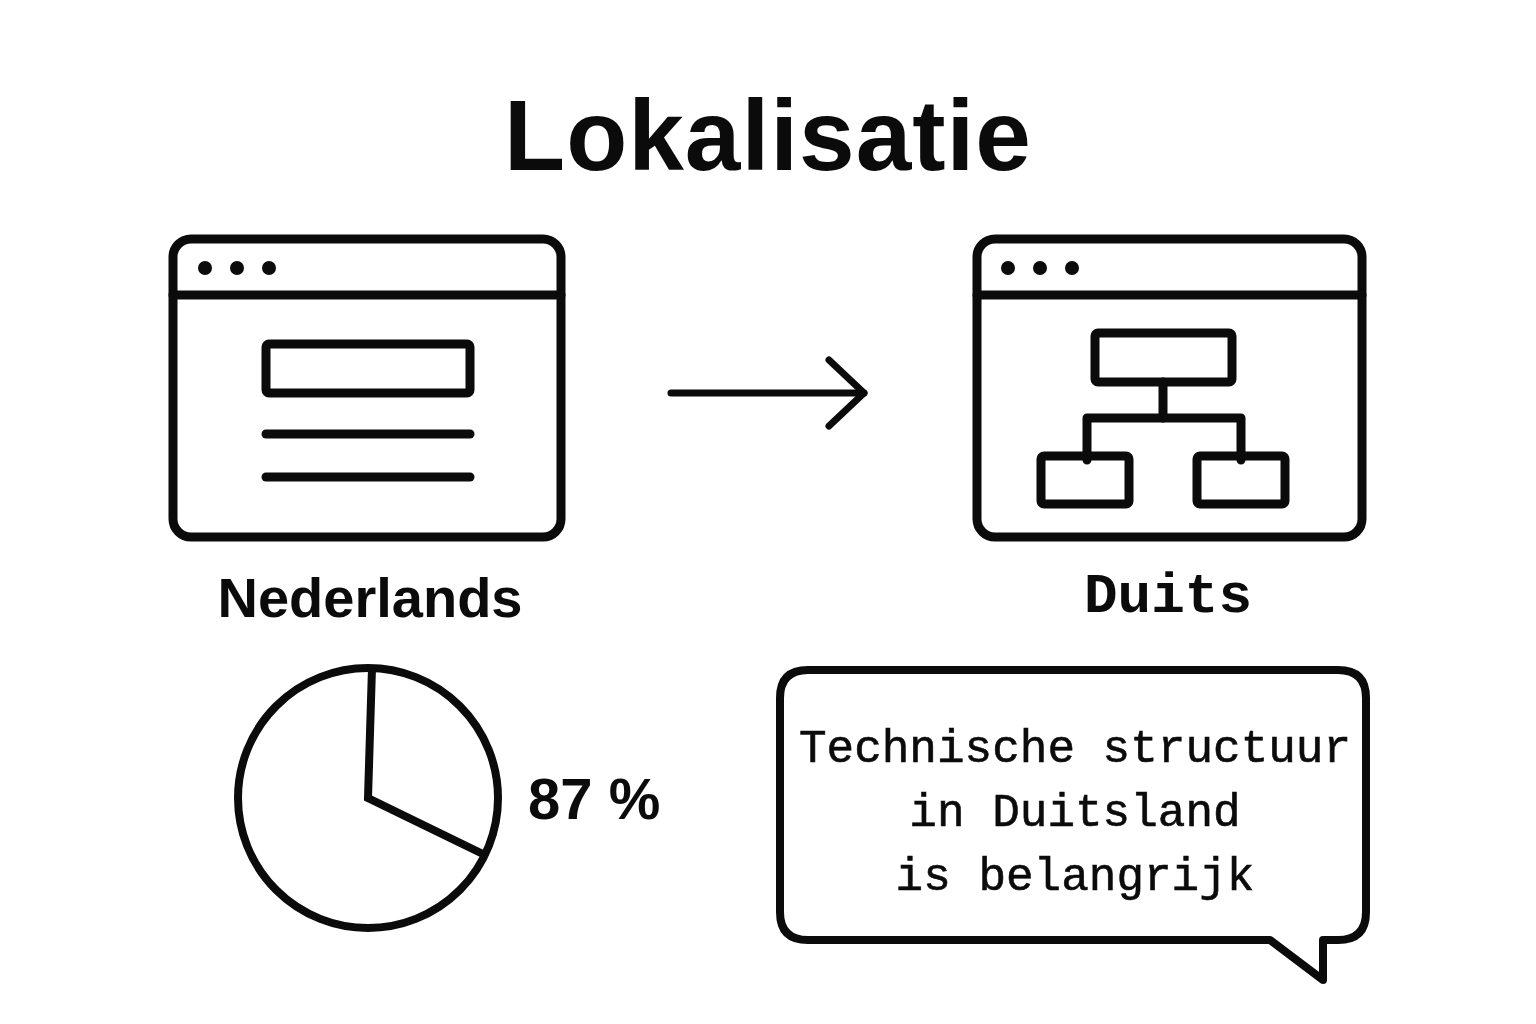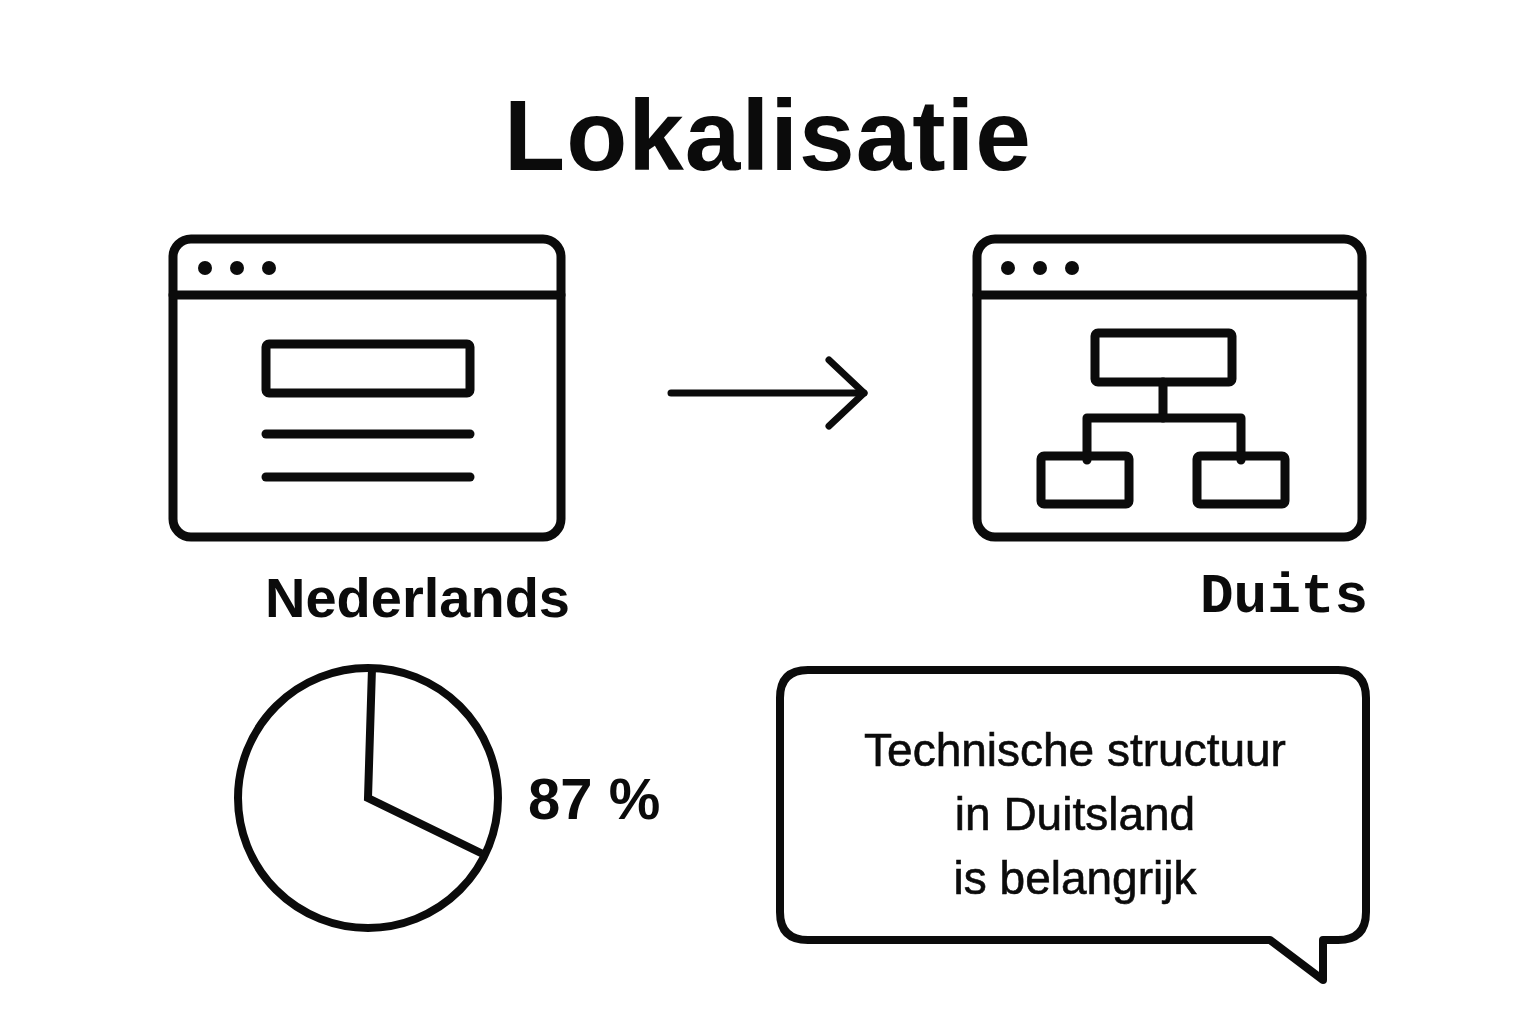--- a/index.html
+++ b/index.html
@@ -1,24 +1,24 @@
 <!DOCTYPE html>
 <html><head>
 <meta charset="utf-8">
 <style>
   html, body { margin:0; padding:0; background:#ffffff; }
   body { width:1536px; height:1024px; position:relative; overflow:hidden;
          font-family:"Liberation Sans", "DejaVu Sans", sans-serif; color:#0b0b0b; }
   .abs { position:absolute; }
   .title { left:0; width:1536px; top:78px; text-align:center; font-size:100px; font-weight:700; letter-spacing:1px; }
-  .label { font-size:56px; font-weight:700; text-align:right; }
+  .label { font-size:56px; font-weight:700; text-align:center; }
   .label-left { left:170px; width:400px; top:565px; }
   .label-right { left:968px; width:400px; top:565px;font-family:Liberation Mono, monospace; }
   .pct { left:528px; top:765px; font-size:58px; font-weight:700; }
-  .bubble-text { left:785px; width:580px; top:718px; text-align:center; font-size:46px; font-weight:400; line-height:64px; -webkit-text-stroke:0.6px #0b0b0b; }
+  .bubble-text { left:785px; width:580px; top:718px; text-align:center; font-size:46px; font-weight:400; line-height:64px;font-family:Liberation Mono, monospace; -webkit-text-stroke:0.6px #0b0b0b; }
   svg { position:absolute; left:0; top:0; }
 </style>
 </head>
 <body>
 
 <svg width="1536" height="1024" viewBox="0 0 1536 1024">
 
   <g fill="none" stroke="#0b0b0b" stroke-width="9" stroke-linecap="round" stroke-linejoin="round">
     <rect x="173" y="239" width="388" height="298" rx="18"></rect>
     <line x1="173" y1="295" x2="561" y2="295"></line>

